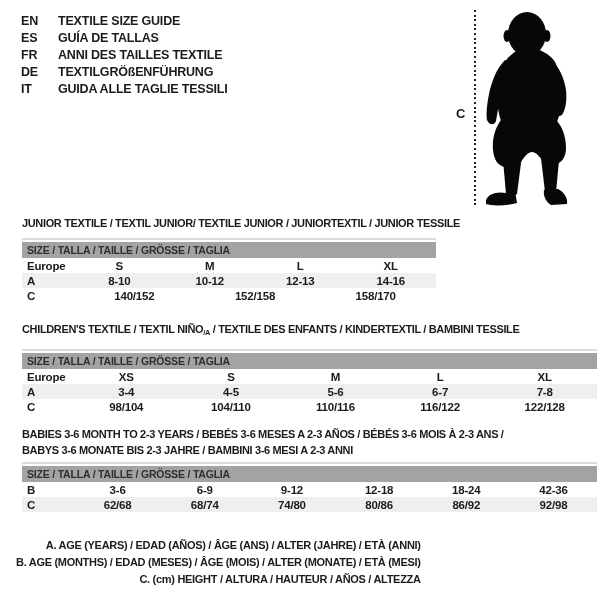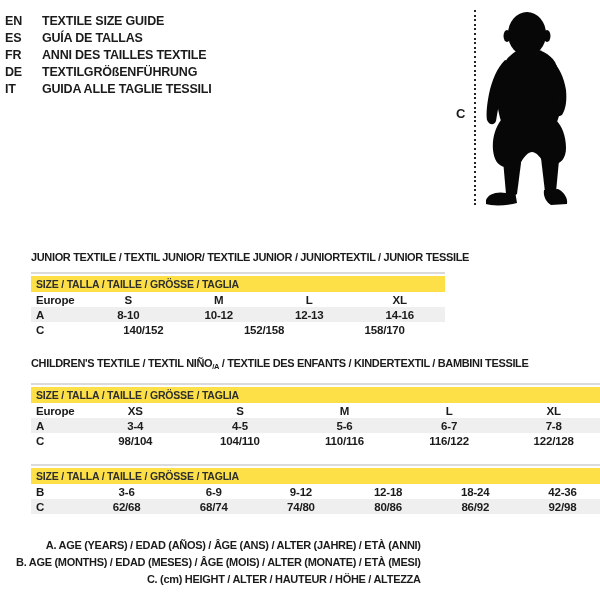--- a/index.html
+++ b/index.html
@@ -8,41 +8,41 @@
     position:relative;
     background:#ffffff;
     font-family:"Liberation Sans", sans-serif;
     font-weight:bold;
     color:#1b1b1b;
     overflow:hidden;
     -webkit-font-smoothing:antialiased;
   }
 
   
-  .langs { position:absolute; top:13px; left:5px; }
+  .langs { position:absolute; top:13px; left:21px; }
   .lang-row { display:flex; line-height:17px; font-size:12.5px; letter-spacing:-0.2px; }
   .lang-code { width:37px; }
   .lang-name { white-space:nowrap; }
 
   
   .figure { position:absolute; top:0; left:0; width:600px; height:215px; }
   .dotline {
     position:absolute; left:474px; top:10px; width:2px; height:198px;
     background:repeating-linear-gradient(to bottom, #222 0px, #222 2px, transparent 2px, transparent 4.6px);
   }
   .c-label { position:absolute; left:456px; top:106px; font-size:13px; }
   .baby { position:absolute; left:481px; top:8px; }
 
   
-  .tbl { position:absolute; left:31px;margin-top:34px; }
+  .tbl { position:absolute; left:22px; }
   .tbl-title { font-size:11px; line-height:14px; letter-spacing:-0.35px; white-space:nowrap; }
   .tbl-title .sub { font-size:7.5px; vertical-align:-2px; }
   .tbl-box { border-top:2px solid #dadada; padding-top:2px; }
   .size-bar {
-    height:16px; line-height:16px; background:#fde047; color:#2e2e2e;
+    height:16px; line-height:16px; background:#a3a3a3; color:#2e2e2e;
     font-size:10.5px; letter-spacing:-0.2px; padding-left:5px;
   }
   .trow { display:flex; height:15px; line-height:17px; font-size:11.5px; letter-spacing:-0.2px; }
   .trow.shaded { background:#eeefee; }
   .tlabel { width:52px; padding-left:5px; }
   .tcell { flex:1; text-align:center; }
 
   #tbl-junior   { top:216px; width:414px; }
   #tbl-junior   .tbl-box { margin-top:8px; }
   #tbl-children { top:322px; width:575px; }
@@ -164,20 +164,24 @@
       <span class="tcell">98/104</span>
       <span class="tcell">104/110</span>
       <span class="tcell">110/116</span>
       <span class="tcell">116/122</span>
       <span class="tcell">122/128</span>
     </div>
   </div>
 </section>
 
 <section class="tbl" id="tbl-babies">
+  <div class="tbl-title">
+    <div>BABIES 3-6 MONTH TO 2-3 YEARS / BEBÉS 3-6 MESES A 2-3 AÑOS / BÉBÉS 3-6 MOIS À 2-3 ANS /</div>
+    <div>BABYS 3-6 MONATE BIS 2-3 JAHRE / BAMBINI 3-6 MESI A 2-3 ANNI</div>
+  </div>
   <div class="tbl-box">
     <div class="size-bar">SIZE / TALLA / TAILLE / GRÖSSE / TAGLIA</div>
     <div class="trow">
       <span class="tlabel">B</span>
       <span class="tcell">3-6</span>
       <span class="tcell">6-9</span>
       <span class="tcell">9-12</span>
       <span class="tcell">12-18</span>
       <span class="tcell">18-24</span>
       <span class="tcell">42-36</span>
@@ -190,14 +194,14 @@
       <span class="tcell">80/86</span>
       <span class="tcell">86/92</span>
       <span class="tcell">92/98</span>
     </div>
   </div>
 </section>
 
 <div class="footnotes">
   <div class="footnote">A. AGE (YEARS) / EDAD (AÑOS) / ÂGE (ANS) / ALTER (JAHRE) / ETÀ (ANNI)</div>
   <div class="footnote">B. AGE (MONTHS) / EDAD (MESES) / ÂGE (MOIS) / ALTER (MONATE) / ETÀ (MESI)</div>
-  <div class="footnote">C. (cm) HEIGHT / ALTER / HAUTEUR / HÖHE / ALTEZZA</div>
+  <div class="footnote">C. (cm) HEIGHT / ALTURA / HAUTEUR / AÑOS / ALTEZZA</div>
 </div>
 
 </body></html>

